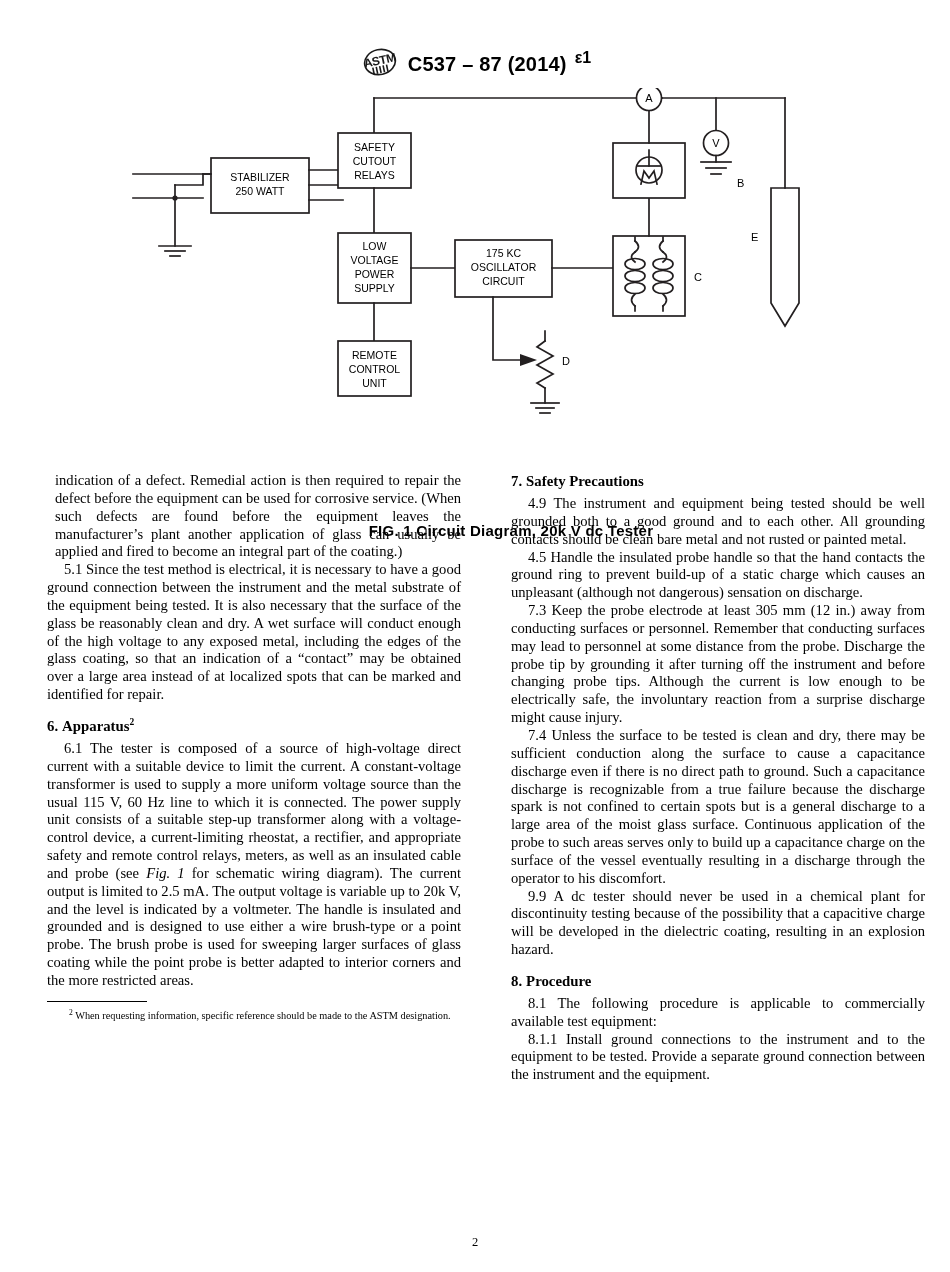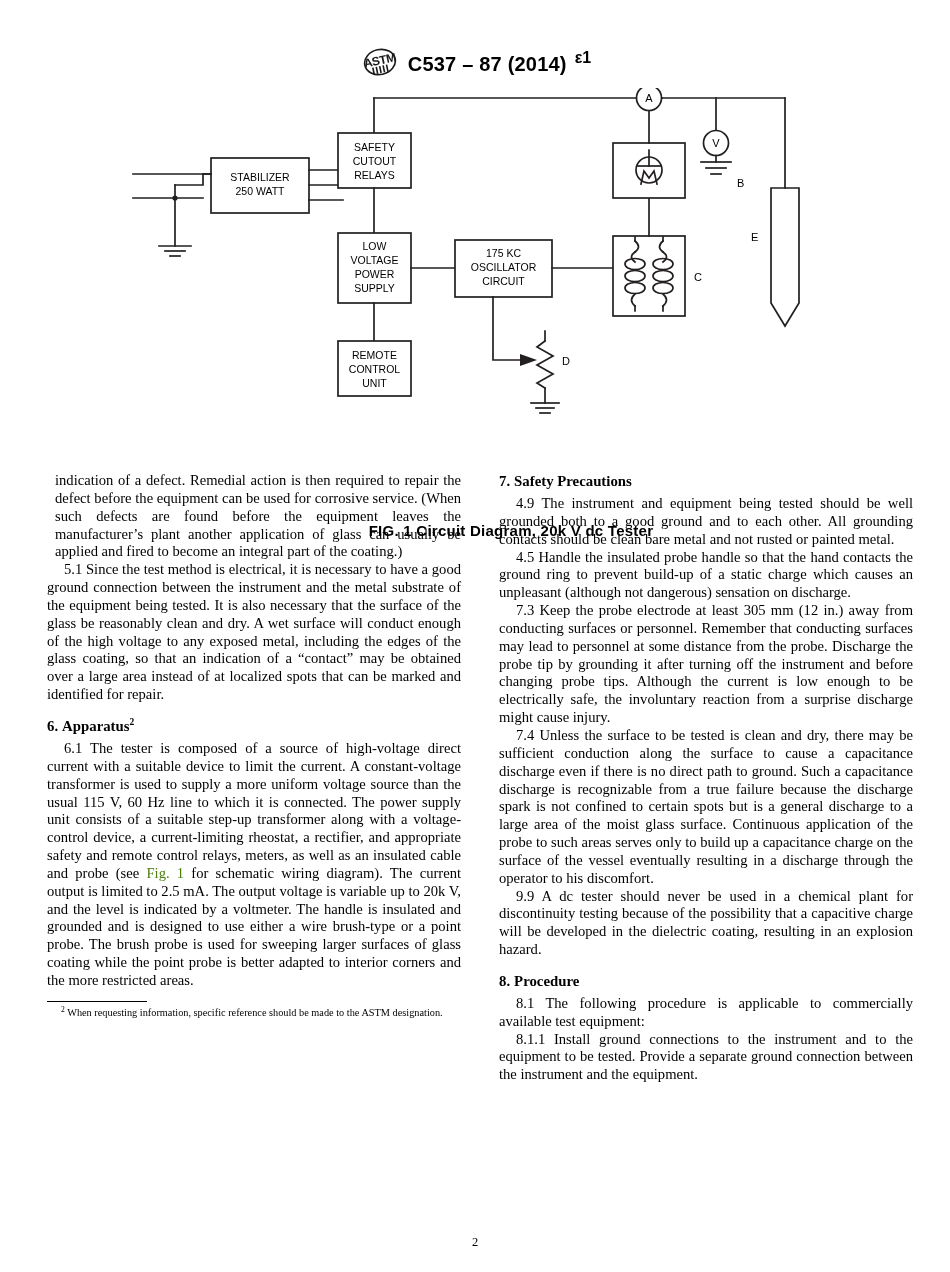--- a/index.html
+++ b/index.html
@@ -78,21 +78,21 @@
     left: 47px;
     width: 858px;
     height: 760px;
   }
   .col {
     position: absolute;
     top: 0;
     width: 414px;
   }
   .col-left  { left: 0; }
-  .col-right { left: 452px; }
+  .col-right { left: 464px; }
 
   p.body {
     margin: 0 0 0 0;
     font-size: 14.6px;
     line-height: 17.85px;
     text-align: justify;
     text-justify: inter-word;
     text-indent: 17px;
     hyphens: none;
   }
@@ -101,30 +101,30 @@
   h3.section {
     margin: 13px 0 5px 0;
     font-size: 14.8px;
     font-weight: bold;
     line-height: 18px;
     text-indent: 0;
   }
   h3.section .secnum { margin-right: 4px; }
   sup.fn { font-size: 9.5px; vertical-align: super; line-height: 0; }
 
-  .xref { color: #4d7c0f; }
+  .xref { color: #000000; font-style: italic; }
 
   .footnote-rule {
     width: 100px;
     height: 0;
     border-top: 0.9px solid #000;
     margin: 11px 0 5px 0;
   }
   p.footnote {
-    margin: 0;
+    margin: 8px;
     font-size: 10.3px;
     line-height: 12.6px;
     text-align: justify;
     text-indent: 14px;
   }
   p.footnote sup { font-size: 7.6px; vertical-align: super; line-height: 0; }
 
   
   .page-number {
     position: absolute;

